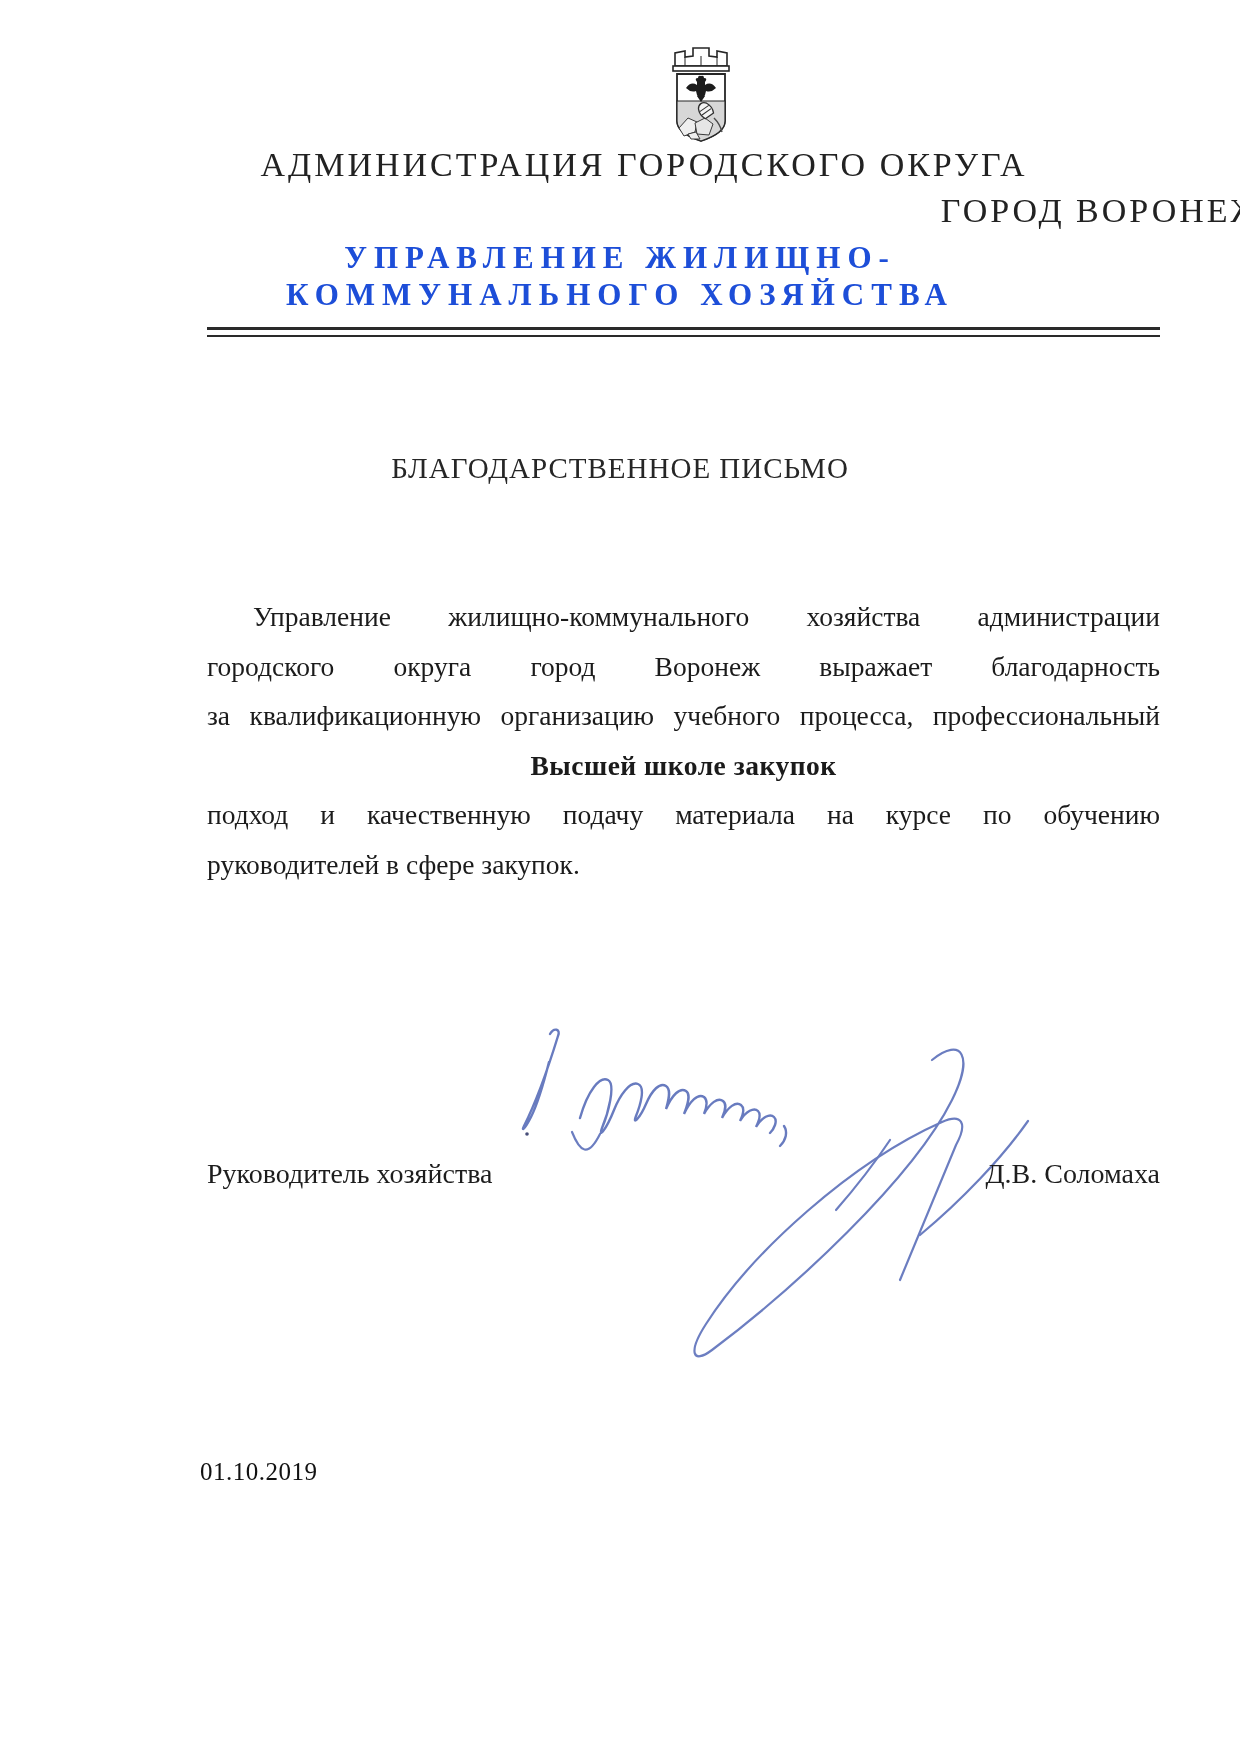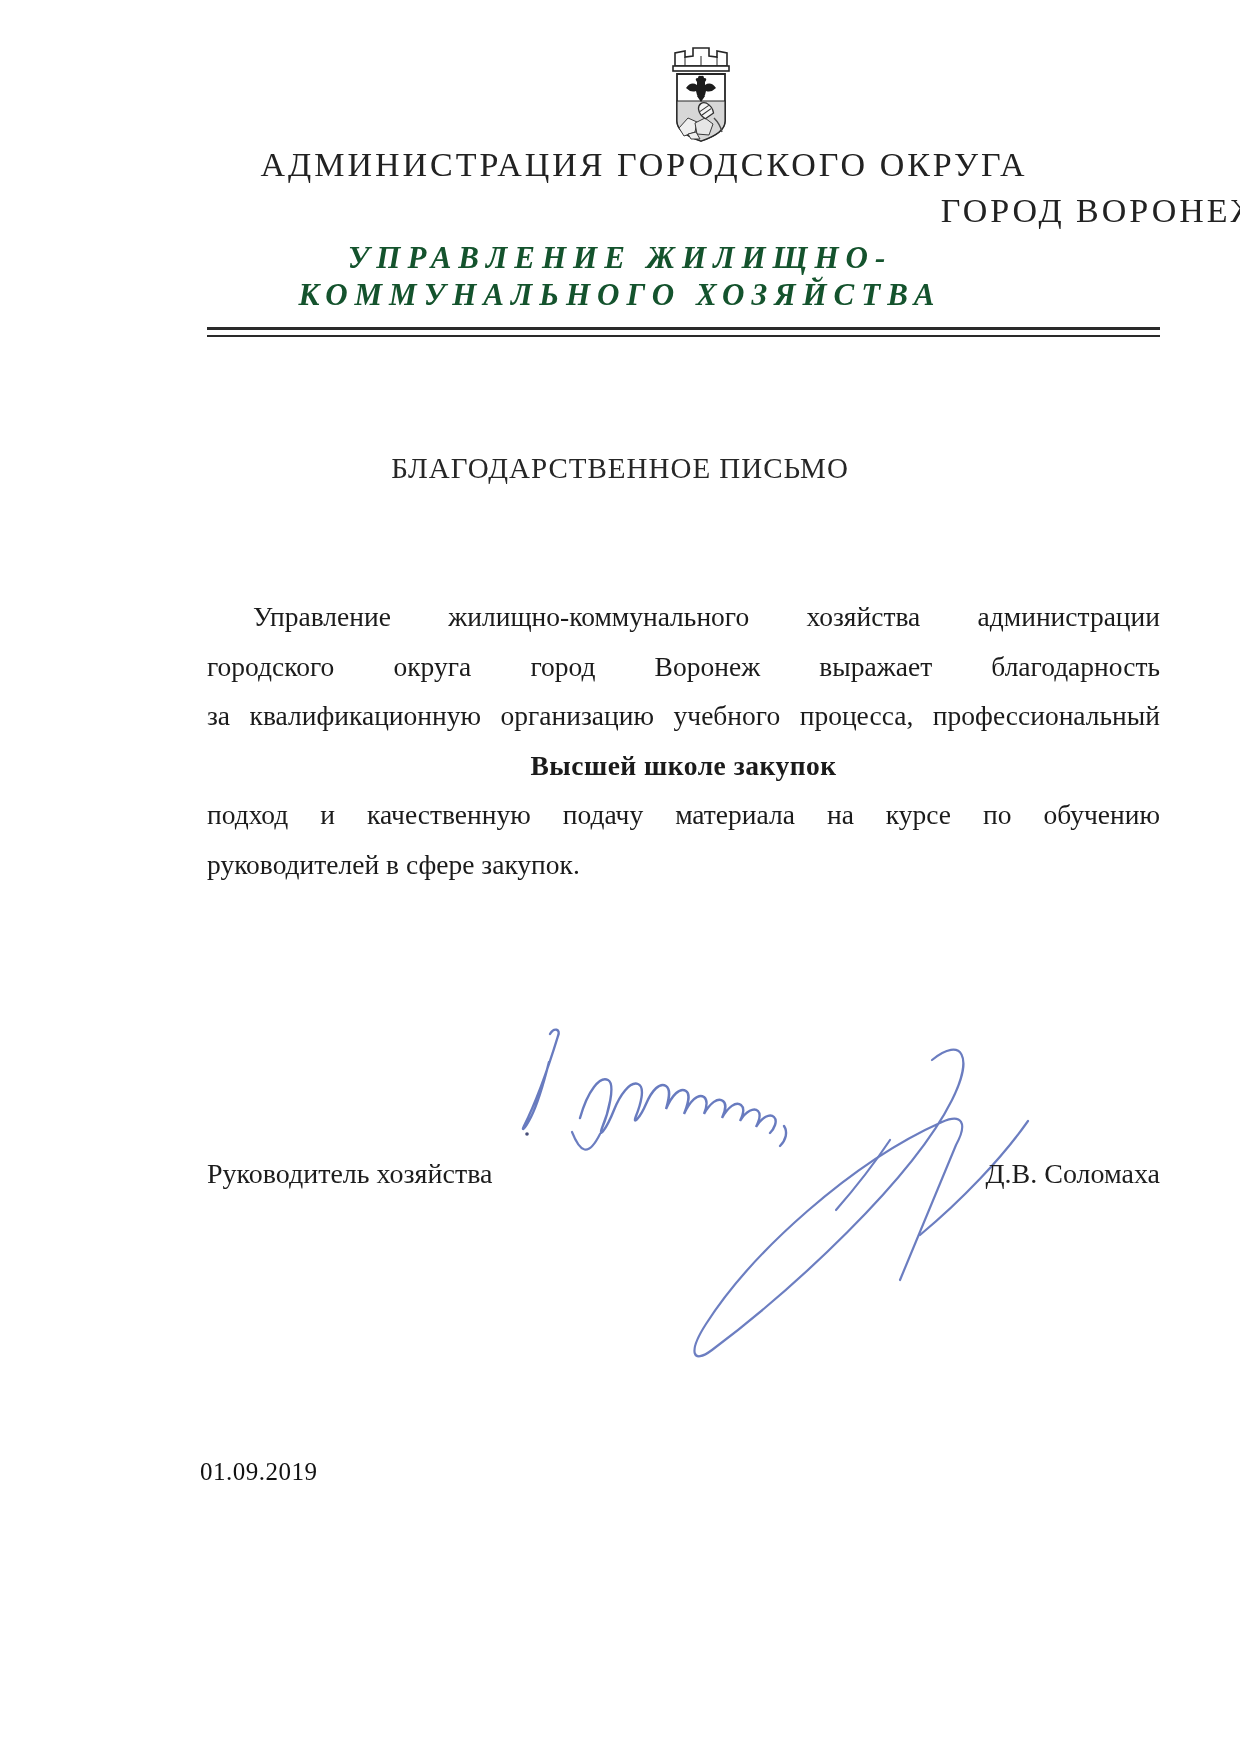--- a/index.html
+++ b/index.html
@@ -21,21 +21,21 @@
     font-size:34px; letter-spacing:3px;
     color:#222; white-space:nowrap;padding-left:24px;
   }
   .org-line.l1 { top:146px; }
   .org-line.l2 { top:192px;text-align:right; }
   .dept-line {
     position:absolute; width:100%;
     text-align:center;
     font-weight:bold;
     font-size:31px; letter-spacing:7px;
-    color:#14532d; white-space:nowrap;font-style:italic;
+    color:#1d4ed8; white-space:nowrap;
   }
   .dept-line.l1 { top:240px; }
   .dept-line.l2 { top:277px; }
   .head-rule {
     position:absolute; top:327px; left:207px; width:953px; height:5px;
     border-top:3px solid #2a2a2a;
     border-bottom:2px solid #2a2a2a;
   }
 
   
@@ -140,15 +140,15 @@
       <path d="M458,93 C432,130 392,172 350,207"></path>
       <path d="M320,112 C300,142 280,166 266,182"></path>
     </g>
   </svg>
 
   <div class="sign-row">
     <span>Руководитель хозяйства</span>
     <span>Д.В. Соломаха</span>
   </div>
 
-  <div class="date-line">01.09.2019</div>
+  <div class="date-line">01.10.2019</div>
 
 </div>
 
 </body></html>

